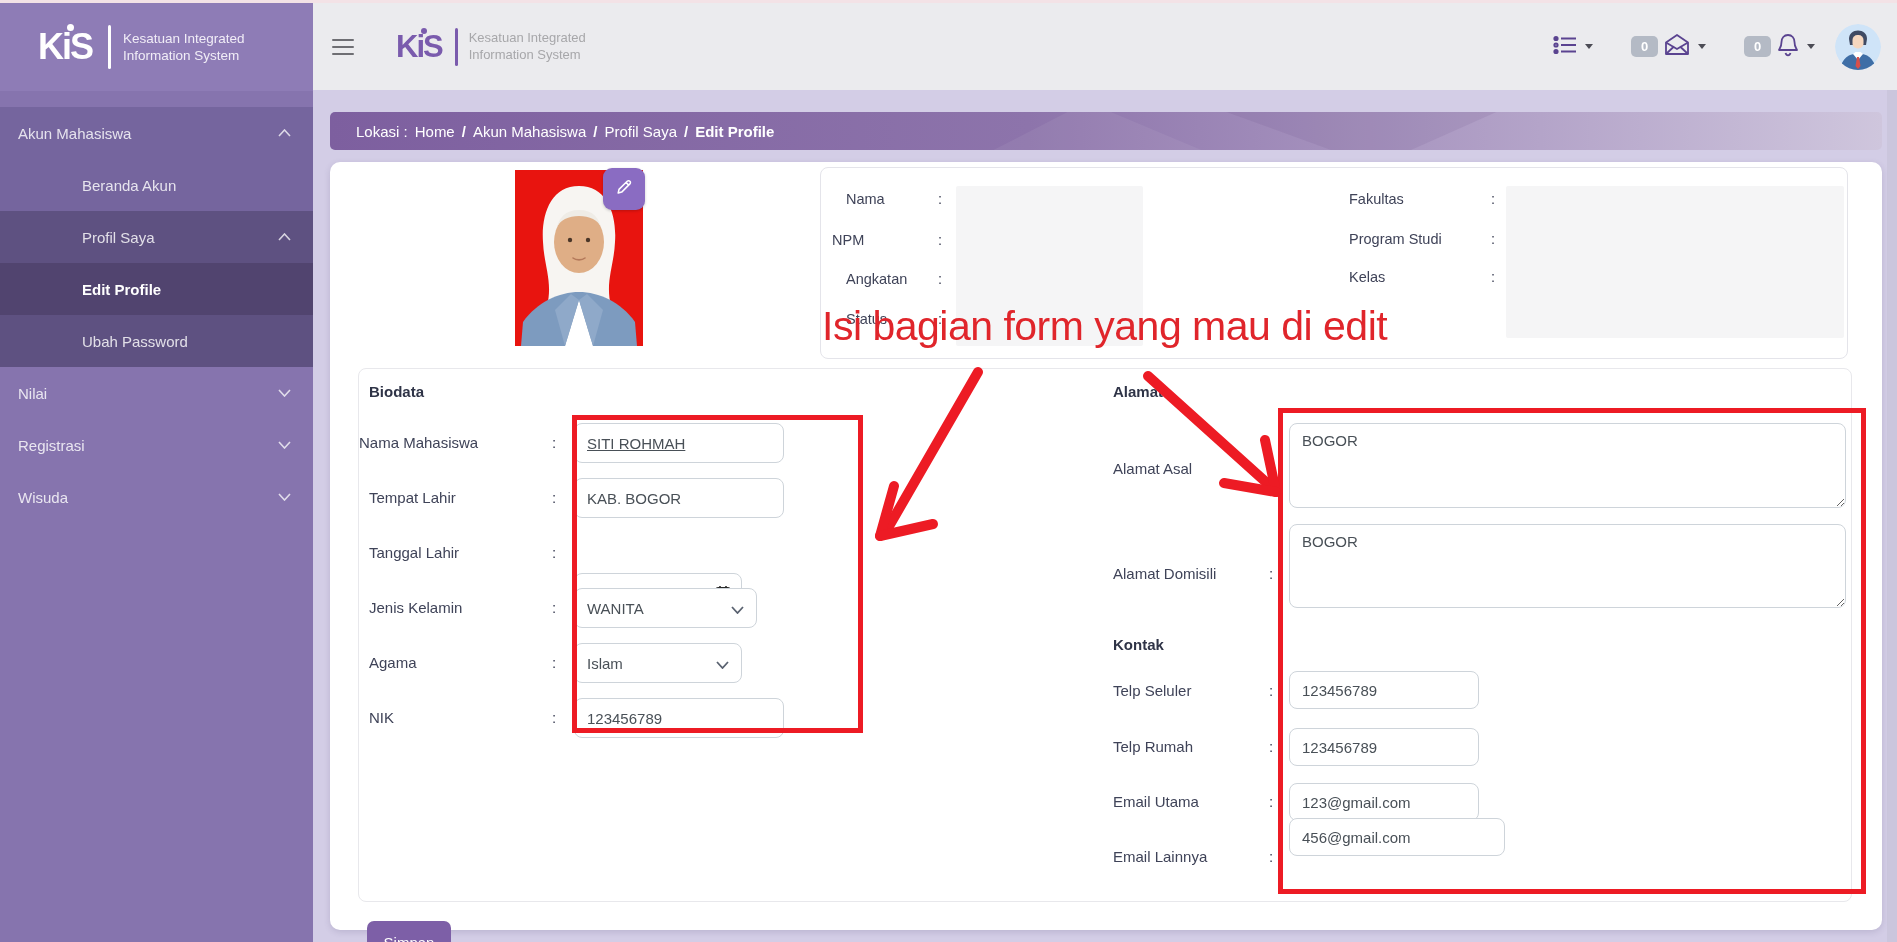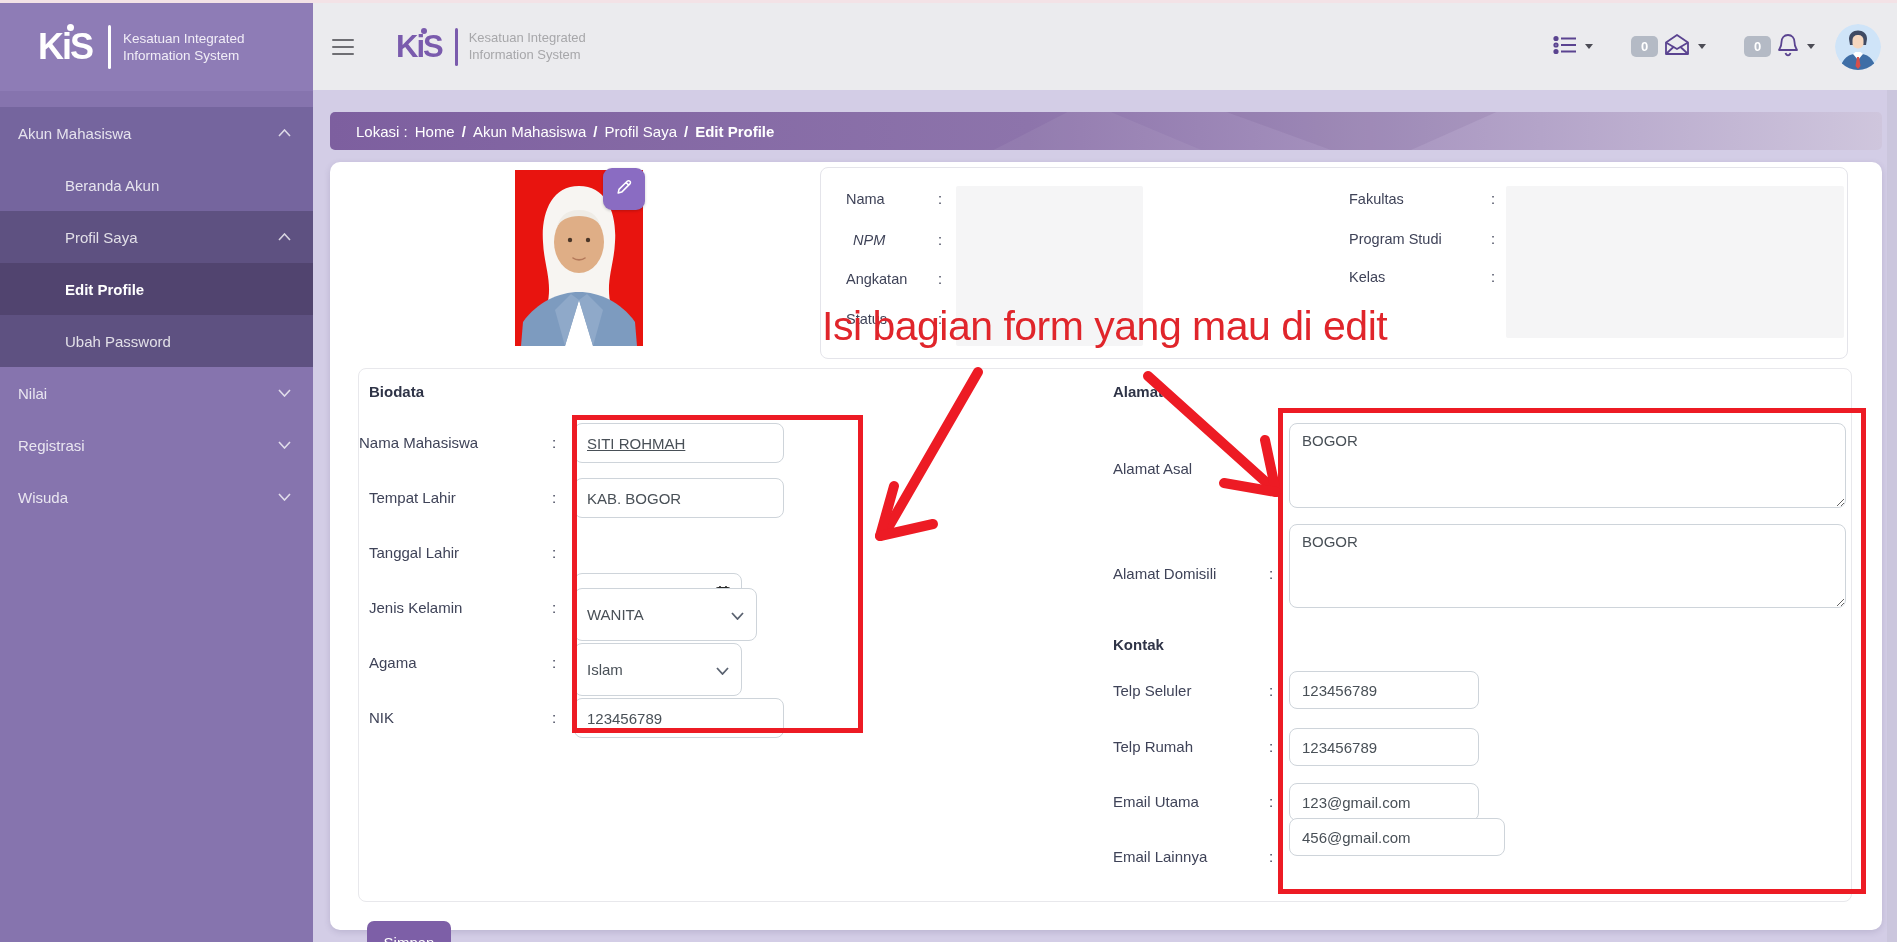--- a/index.html
+++ b/index.html
@@ -13,21 +13,21 @@
   
   .sidebar { position:absolute; left:0; top:3px; width:313px; height:939px; background:#8674ae; z-index:5; }
   .sb-logo { height:88px; background:#8e7cb6; display:flex; align-items:center; padding-left:38px; }
   .sb-logo .kis { font-size:36px; font-weight:bold; color:#ffffff; letter-spacing:-2px; position:relative; padding-right:16px; }
   .sb-logo .kis .idot { position:absolute; left:29px; top:-2px; width:7px; height:7px; border-radius:50%; background:#fff; }
   .sb-logo .divider { width:3px; height:44px; background:#ffffff; margin-right:12px; border-radius:2px; }
   .sb-logo .brand-lines { color:#f1edf7; font-size:13.5px; line-height:17px; }
   .sb-menu { padding-top:16px; }
   .sb-item { height:52px; display:flex; align-items:center; color:rgba(255,255,255,0.82); font-size:15px; padding:0 22px 0 18px; cursor:pointer; }
   .sb-item .grow { flex:1; }
-  .sb-sub .sb-item { padding-left:65px; }
+  .sb-sub .sb-item { padding-left:82px; }
   .grp-akun { background:#75659e; }
   .grp-profil { background:#5e5181; }
   .sb-item.active { background:#51446f; color:#ffffff; font-weight:bold; }
   .chev { width:13px; height:8px; opacity:.75; }
   .chev svg { display:block; }
 
   
   .topbar { position:absolute; left:313px; top:3px; width:1584px; height:87px; background:#ebebee; display:flex; align-items:center; z-index:4; }
   .hamburger { margin-left:19px; width:22px; height:16px; display:flex; flex-direction:column; justify-content:space-between; cursor:pointer; }
   .hamburger span { height:2px; background:#6e6e73; border-radius:1px; }
@@ -65,21 +65,21 @@
   .info-label { position:absolute; font-size:14.5px; color:#3f4358; }
   .info-colon { position:absolute; font-size:14.5px; color:#3f4358; }
   .redacted { position:absolute; background:#f5f5f6; border-radius:2px; }
 
   
   .forms-panel { position:absolute; left:28px; top:206px; width:1494px; height:534px; border:1px solid #e8e8ec; border-radius:8px; }
   .section-h { position:absolute; font-size:15px; font-weight:bold; color:#2f3447; }
   .f-label { position:absolute; font-size:15px; color:#3f4358; }
   .f-colon { position:absolute; font-size:15px; color:#3f4358; }
   .tin { position:absolute; height:40px; border:1px solid #ced4da; border-radius:8px; font-family:"Liberation Sans",sans-serif; font-size:15px; color:#495057; padding:0 12px; background:#fff; outline:none; }
-  .sel { position:absolute; height:53px; border:1px solid #ced4da; border-radius:8px; font-size:15px; color:#495057; background:#fff; display:flex; align-items:center; padding:0 12px; cursor:pointer; }
+  .sel { position:absolute; height:40px; border:1px solid #ced4da; border-radius:8px; font-size:15px; color:#495057; background:#fff; display:flex; align-items:center; padding:0 12px; cursor:pointer; }
   .sel .sel-chev { margin-left:auto; }
   .tarea { position:absolute; border:1px solid #ced4da; border-radius:8px; font-family:"Liberation Sans",sans-serif; font-size:15px; color:#495057; padding:8px 12px; resize:both; outline:none; }
   .date-wrap { position:absolute; }
   .date-wrap input { width:100%; height:40px; border:1px solid #ced4da; border-radius:8px; font-family:"Liberation Sans",sans-serif; font-size:15px; color:#495057; padding:0 34px 0 12px; outline:none; }
   .date-wrap .cal { position:absolute; right:11px; top:12px; }
   .save-btn { position:absolute; left:8px; top:552px; width:84px; height:42px; background:#7d5fa7; color:#ffffff; border:none; border-radius:7px; font-size:15px; font-family:"Liberation Sans",sans-serif; cursor:pointer; }
 
   
   .annot-text { position:absolute; left:822px; top:303px; font-size:41px; color:#e0252b; z-index:20; letter-spacing:-0.5px; white-space:nowrap; pointer-events:none; }
   .annot-rect { position:absolute; border:5px solid #ed1b24; z-index:19; pointer-events:none; }
@@ -271,21 +271,21 @@
     <div class="edit-photo-btn">
       <span>
         <svg width="20" height="20" viewBox="0 0 20 20">
             <path d="M4.2,16 L5,12.4 L13.2,4.2 a1.9,1.9 0 0 1 2.7,0 l0,0 a1.9,1.9 0 0 1 0,2.7 L7.7,15.1 L4.2,16 Z M12,5.4 L14.7,8.1" fill="none" stroke="#ffffff" stroke-width="1.5" stroke-linejoin="round"></path>
           </svg>
       </span>
     </div>
 
     <div class="info-panel">
       <span class="info-label" style="left:25px; top:23px;">Nama</span>
-      <span class="info-label" style="left:32px; top:64px;font-style:italic;">NPM</span>
+      <span class="info-label" style="left:11px; top:64px;">NPM</span>
       <span class="info-label" style="left:25px; top:103px;text-align:right;">Angkatan</span>
       <span class="info-label" style="left:25px; top:143px;">Status</span>
       <span class="info-colon" style="left:117px; top:23px;">:</span>
       <span class="info-colon" style="left:117px; top:64px;">:</span>
       <span class="info-colon" style="left:117px; top:103px;">:</span>
       <span class="info-colon" style="left:117px; top:143px;">:</span>
       <div class="redacted" style="left:135px; top:18px; width:187px; height:160px;"></div>
 
       <span class="info-label" style="left:528px; top:23px;">Fakultas</span>
       <span class="info-label" style="left:528px; top:63px;">Program Studi</span>

